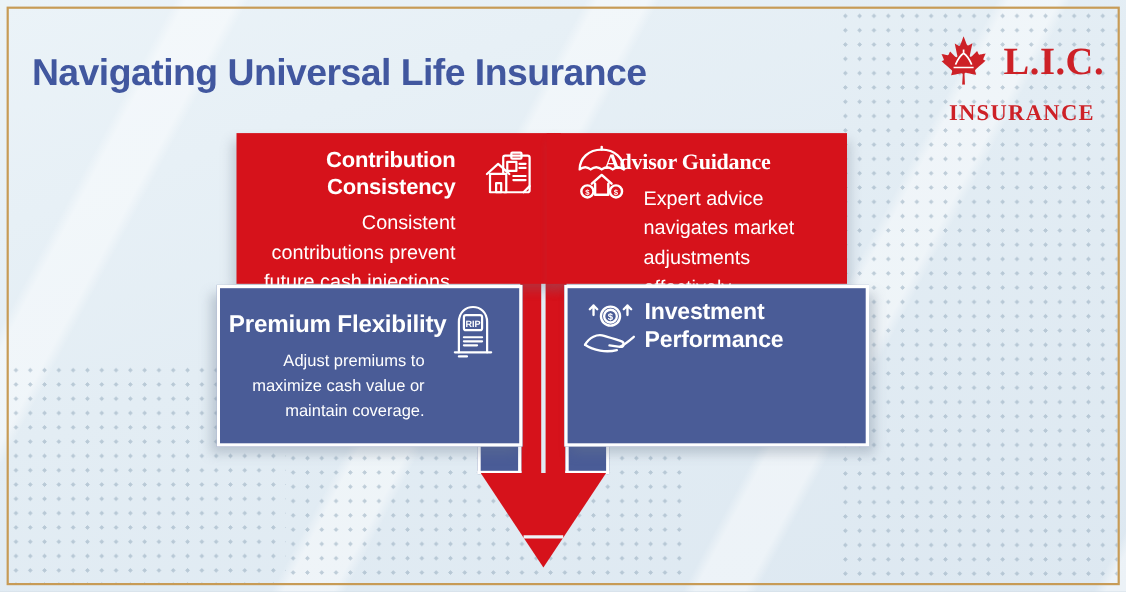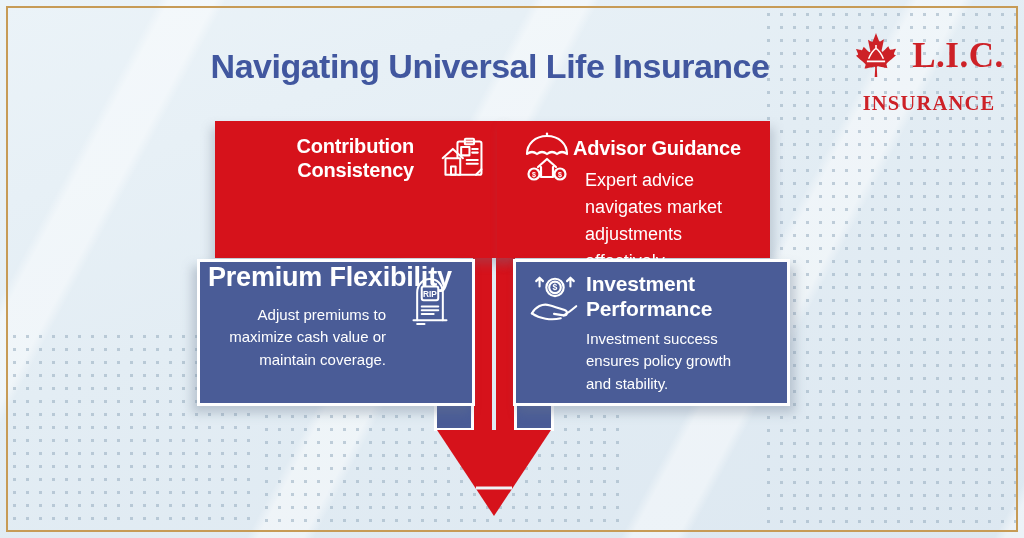--- a/index.html
+++ b/index.html
@@ -20,21 +20,21 @@
     background-image:radial-gradient(circle,rgba(150,172,190,.55) 1.7px,rgba(0,0,0,0) 1.9px);
     background-size:13px 13px;
   }
   .dots-right{left:762px;top:8px;right:8px;bottom:8px;}
   .dots-bl{left:8px;top:330px;width:252px;bottom:8px;}
   .dots-bc{left:260px;top:410px;width:360px;bottom:8px;}
   .frame{position:absolute;inset:6px;border:2px solid #c79b56;z-index:40;pointer-events:none;}
 
   .title{
     position:absolute;left:0;top:47px;width:980px;margin:0;z-index:5;
-    text-align:center;font-weight:700;font-size:34px;letter-spacing:-.5px;color:#41579f;
+    font-weight:700;font-size:34px;letter-spacing:-.5px;color:#41579f;padding-left:29px;
   }
 
   .logo{position:absolute;left:846px;top:33px;width:166px;z-index:5;color:#cd2127;
     font-family:"Liberation Serif",serif;text-align:center;}
   .logo-top{display:flex;align-items:center;justify-content:center;gap:14px;}
   .logo-name{font-size:35px;font-weight:700;letter-spacing:.5px;line-height:1;}
   .logo-sub{font-size:20.5px;font-weight:700;letter-spacing:1.2px;margin-top:16px;line-height:1;}
 
   .shaft{position:absolute;top:254px;width:19px;height:178px;background:#d6121b;z-index:2;}
   .shaft-left{left:473px;} .shaft-right{left:496px;}
@@ -52,25 +52,25 @@
   .card-br{left:513px;top:259px;width:277px;height:147px;box-sizing:border-box;box-shadow:5px 7px 10px rgba(105,120,140,.35);}
 
   .card-title{font-weight:700;font-size:20px;line-height:1.18;letter-spacing:-.2px;}
   .card-body{font-size:18px;line-height:1.5;font-weight:400;}
   .icon{position:absolute;}
 
   .card-tl .card-title{text-align:right;margin:14px 96px 0 20px;}
   .card-tl .card-body{text-align:right;margin:7px 96px 0 24px;}
   .card-tl .icon{right:22px;top:15px;}
 
-  .card-tr .card-title{margin:16px 6px 0 76px;}
+  .card-tr .card-title{margin:16px 6px 0 52px;font-family:Liberation Serif, serif;}
   .card-tr .card-body{margin:6px 0 0 88px;width:160px;}
   .card-tr .icon{left:24px;top:10px;}
 
-  .card-bl .card-title{font-size:27px;margin:0 0 0 8px;}
+  .card-bl .card-title{font-size:22px;margin:20px 0 0 8px;}
   .card-bl .card-body{font-size:15px;text-align:right;margin:10px 86px 12px 20px;}
   .card-bl .icon{right:20px;top:14px;}
 
   .card-br .card-title{font-size:21px;margin:10px 0 0 70px;width:170px;}
   .card-br .card-body{font-size:15px;margin:6px 0 0 70px;width:165px;}
   .card-br .icon{left:12px;top:10px;}
 
   .ic{stroke:#fff;stroke-width:2.2;fill:none;stroke-linecap:round;stroke-linejoin:round;}
   .ic-fill{fill:#fff;stroke:none;}
 </style>
@@ -111,20 +111,21 @@
       <rect class="ic" x="28" y="3" width="10" height="6" rx="1"></rect>
       <rect class="ic" x="24" y="12" width="9" height="9"></rect>
       <path class="ic" d="M36 14 H42 M36 18 H42 M30 26 H42 M30 30 H42"></path>
       <path class="ic" d="M40 42 L46 36"></path>
       <path d="M7 24 h16 v18 H7 z" fill="#d6121b"></path>
       <rect class="ic" x="7" y="24" width="16" height="18"></rect>
       <path class="ic" d="M4 24 L15 14 L26 24"></path>
       <rect class="ic" x="13" y="33" width="5" height="9"></rect>
     </svg>
     <div class="card-title">Contribution Consistency</div>
+    <div class="card-body">Consistent contributions prevent future cash injections.</div>
   </div>
 
   <div class="card card-red card-tr">
     <svg class="icon" width="52" height="56" viewBox="0 0 52 56">
       <path class="ic" d="M26 5 C14 5 6 13 6 23 Q11 19 16 23 Q21 19 26 23 Q31 19 36 23 Q41 19 46 23 C46 13 38 5 26 5 Z"></path>
       <path class="ic" d="M26 5 V2.5"></path>
       <path d="M20 36 h12 v10 H20 z" fill="#d6121b"></path>
       <path class="ic" d="M17 36 L26 28 L35 36 M20 36 v10 h12 v-10"></path>
       <circle class="ic" cx="13" cy="43" r="5.5"></circle>
       <circle class="ic" cx="39" cy="43" r="5.5"></circle>
@@ -152,17 +153,16 @@
       <circle class="ic" cx="28" cy="15" r="9"></circle>
       <circle class="ic" cx="28" cy="15" r="6" stroke-width="1.6"></circle>
       <text class="ic-fill" x="28" y="18.2" font-size="9" text-anchor="middle" font-family="Liberation Sans, sans-serif" font-weight="bold">$</text>
       <path class="ic" d="M12 14 V5 M8.5 8.5 L12 5 L15.5 8.5"></path>
       <path class="ic" d="M44 14 V5 M40.5 8.5 L44 5 L47.5 8.5"></path>
       <path class="ic" d="M4 42 C8 35 15 31.5 22 33.5 C27.5 35 33.5 37 38 38.5 C41.5 39.6 41 44.5 37 44 L27 42.5"></path>
       <path class="ic" d="M37 44 C41.5 41.5 46 38 50 34.5"></path>
       <path class="ic" d="M4 42 C12 47.5 24 49.5 34 47"></path>
     </svg>
     <div class="card-title">Investment Performance</div>
-    <div class="card-body">Investment success ensures policy growth and stability.</div>
   </div>
 
   <div class="frame"></div>
 </div>
 
 </body></html>

